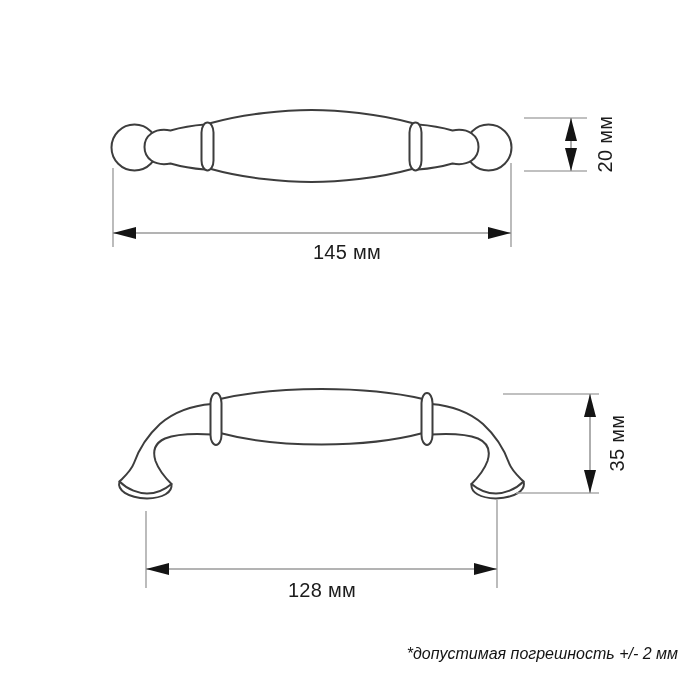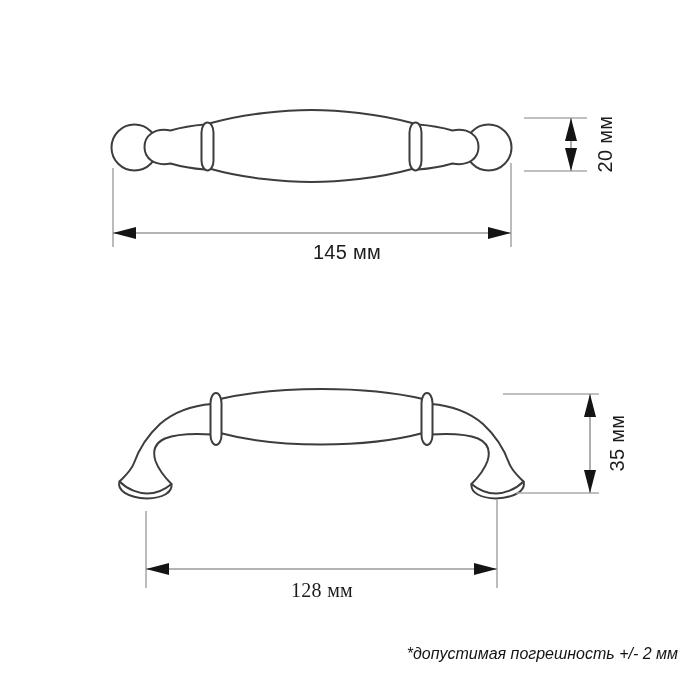--- a/index.html
+++ b/index.html
@@ -133,16 +133,16 @@
       <polygon points="497,569 474,563 474,575"></polygon>
     </g>
   </svg>
 
   <div class="dim-label" style="left:304px; top:252px;margin-left:43px;">145 мм</div>
 
   <div class="dim-label vertical" style="left:605px; top:144px;">20 мм</div>
 
   <div class="dim-label vertical" style="left:617px; top:443px;">35 мм</div>
 
-  <div class="dim-label" style="left:322px; top:590px;font-family:Liberation Serif, serif;">128 мм</div>
+  <div class="dim-label" style="left:322px; top:590px;">128 мм</div>
 
   <div class="footnote">*допустимая погрешность +/- 2 мм</div>
 </div>
 
 </body></html>

